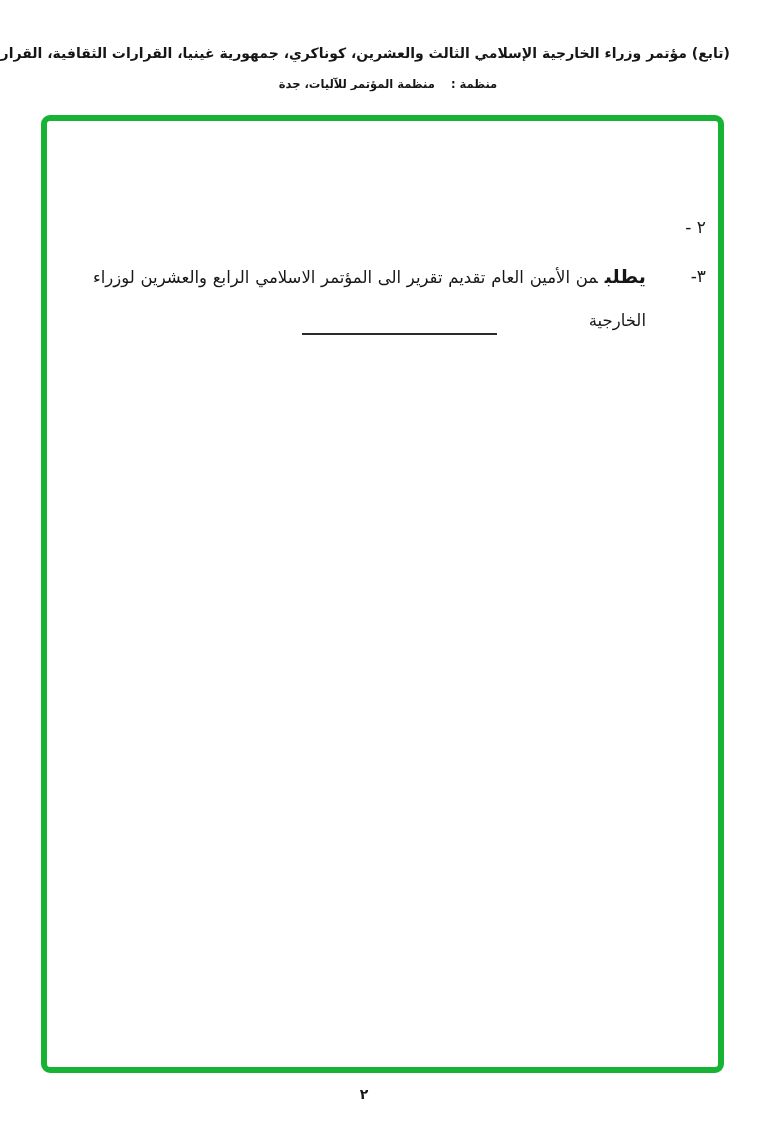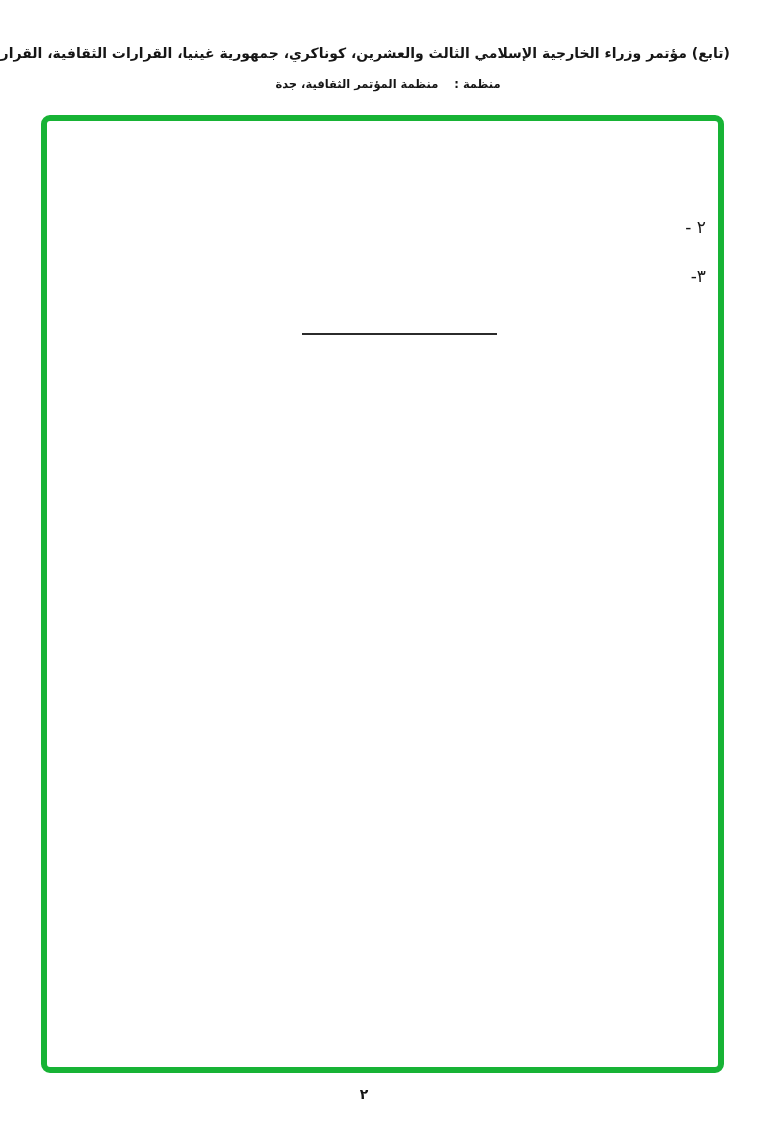--- a/index.html
+++ b/index.html
@@ -52,33 +52,34 @@
   }
 </style>
 </head>
 <body>
 
 <div class="page">
 
   <div class="hdr1">(تابع) مؤتمر وزراء الخارجية الإسلامي الثالث والعشرين، كوناكري، جمهورية غينيا، القرارات الثقافية، القرار الرقم ٢٣/٣٨-ث</div>
 
   <div class="hdr2">
-    <span>منظمة :</span><span class="gap"></span><span>منظمة المؤتمر الثقافية، جدة</span>
+    <span>منظمة :</span><span class="gap"></span><span>منظمة المؤتمر للآليات، جدة</span>
   </div>
 
   <div class="frame">
     <div class="content">
 
       <div class="item item-2">
         <div class="num">٢ -</div>
       </div>
 
       <div class="item item-3">
         <div class="num">٣-</div>
         <div class="txt">
+          <div class="line j"><b class="lead">يطلب</b><span>من الأمين العام تقديم تقرير الى المؤتمر الاسلامي الرابع والعشرين لوزراء الخارجية</span></div>
         </div>
       </div>
 
       <div class="sep"></div>
 
     </div>
   </div>
 
   <div class="pagenum">٢</div>
 

